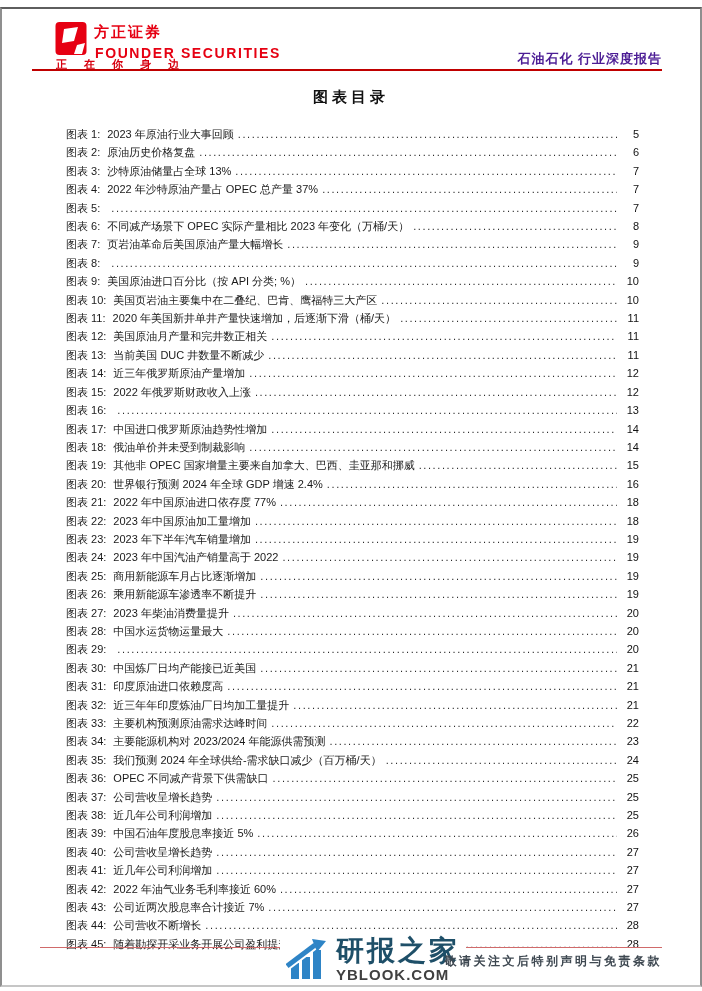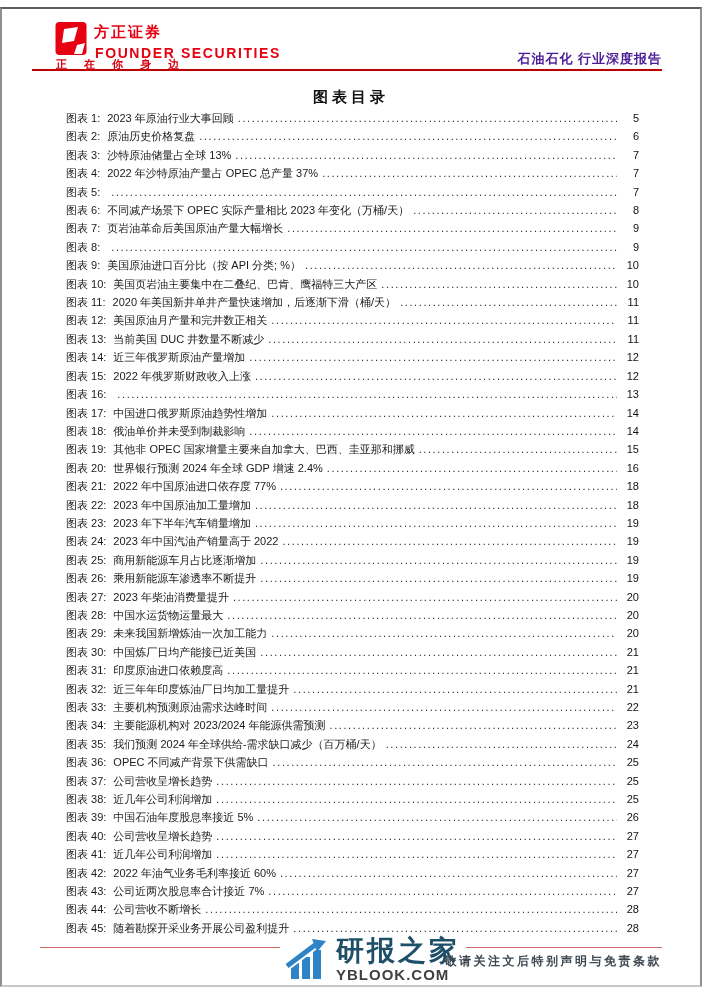--- a/index.html
+++ b/index.html
@@ -20,21 +20,21 @@
   .report-tag{position:absolute;right:40px;top:50px;font-size:13px;font-weight:bold;
        color:#4c1d95;letter-spacing:1px;}
   .header-rule{position:absolute;left:32px;right:40px;top:69px;height:2px;background:#C00000;}
 
   
   .page-title{position:absolute;left:0;right:0;top:88px;text-align:center;
        font-family:"Liberation Serif","DejaVu Serif",serif;
        font-size:15px;font-weight:bold;color:#111;letter-spacing:4px;}
 
   
-  .toc{position:absolute;left:66px;right:63px;top:109px;}
+  .toc{position:absolute;left:66px;right:63px;top:125px;}
   .toc-row{display:flex;align-items:baseline;height:18.42px;font-size:11px;line-height:18.42px;}
   .toc-prefix{white-space:nowrap;margin-right:7px;}
   .toc-title{white-space:nowrap;}
   .toc-dots{flex:1;overflow:hidden;white-space:nowrap;margin:0 4px;color:#2a2a2a;}
   .toc-dots::after{content:"..........................................................................................................................................................................................................";
        letter-spacing:1.6px;font-size:11px;}
   .toc-page{min-width:18px;text-align:right;white-space:nowrap;color:#111;}
 
   
   .footer-rule{position:absolute;left:40px;right:40px;top:947px;height:1px;background:#D06A6A;}
@@ -256,21 +256,20 @@
 
   <div class="toc-row">
     <span class="toc-prefix">图表 28:</span>
       <span class="toc-title">中国水运货物运量最大</span>
     <span class="toc-dots"></span>
     <span class="toc-page">20</span>
   </div>
 
   <div class="toc-row">
     <span class="toc-prefix">图表 29:</span>
-      <span class="toc-title">未来我国新增炼油一次加工能力</span>
     <span class="toc-dots"></span>
     <span class="toc-page">20</span>
   </div>
 
   <div class="toc-row">
     <span class="toc-prefix">图表 30:</span>
       <span class="toc-title">中国炼厂日均产能接已近美国</span>
     <span class="toc-dots"></span>
     <span class="toc-page">21</span>
   </div>

